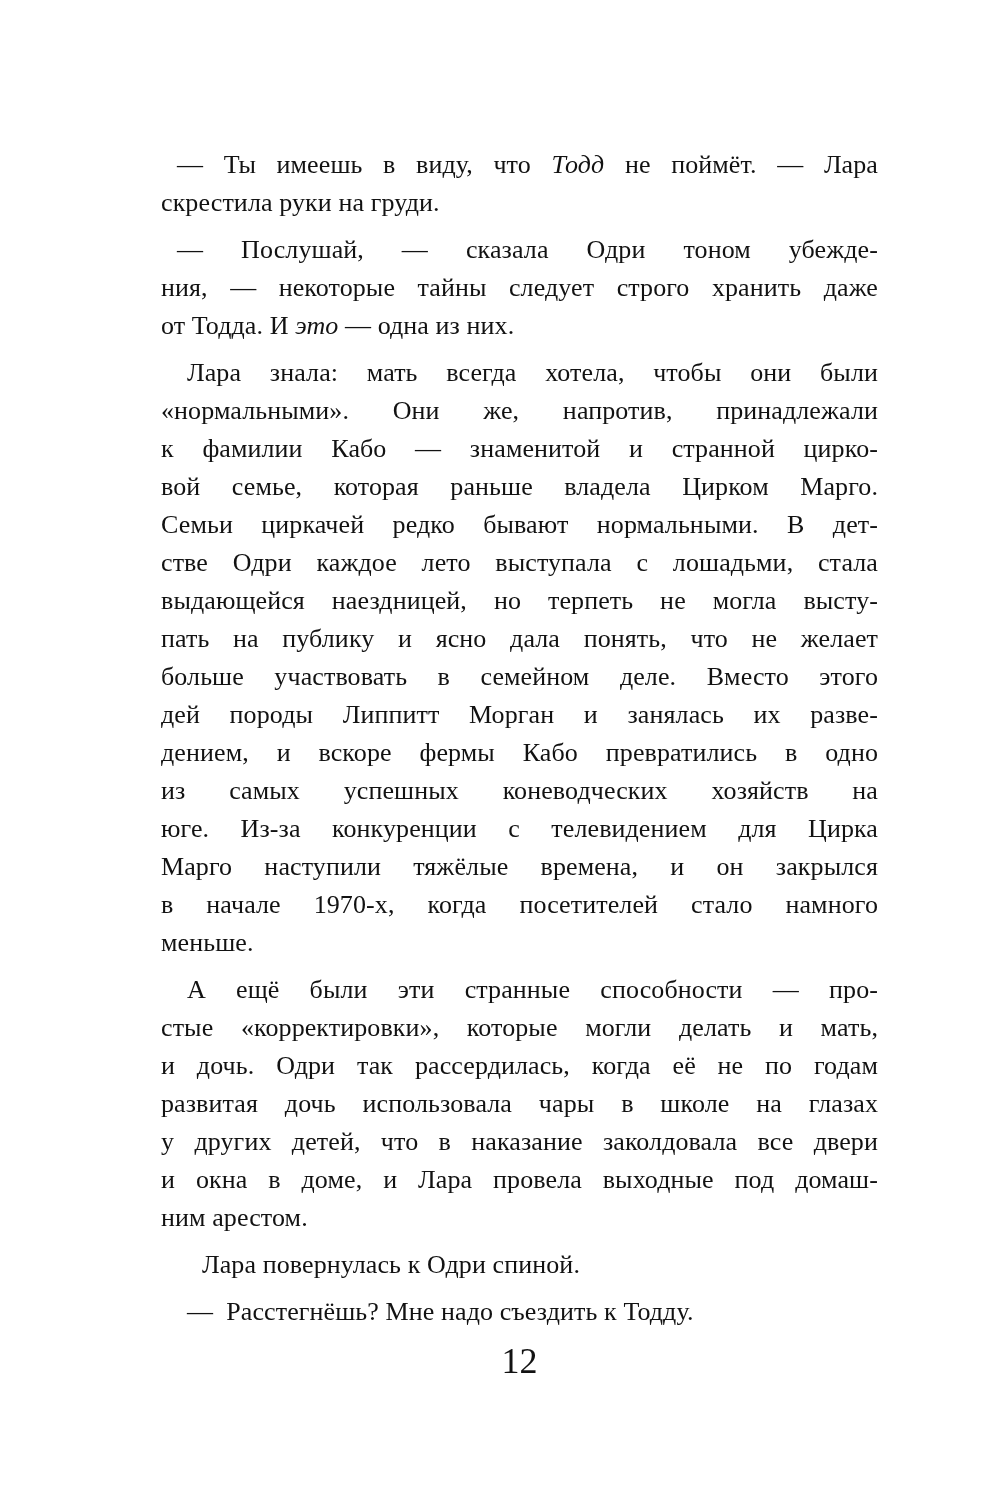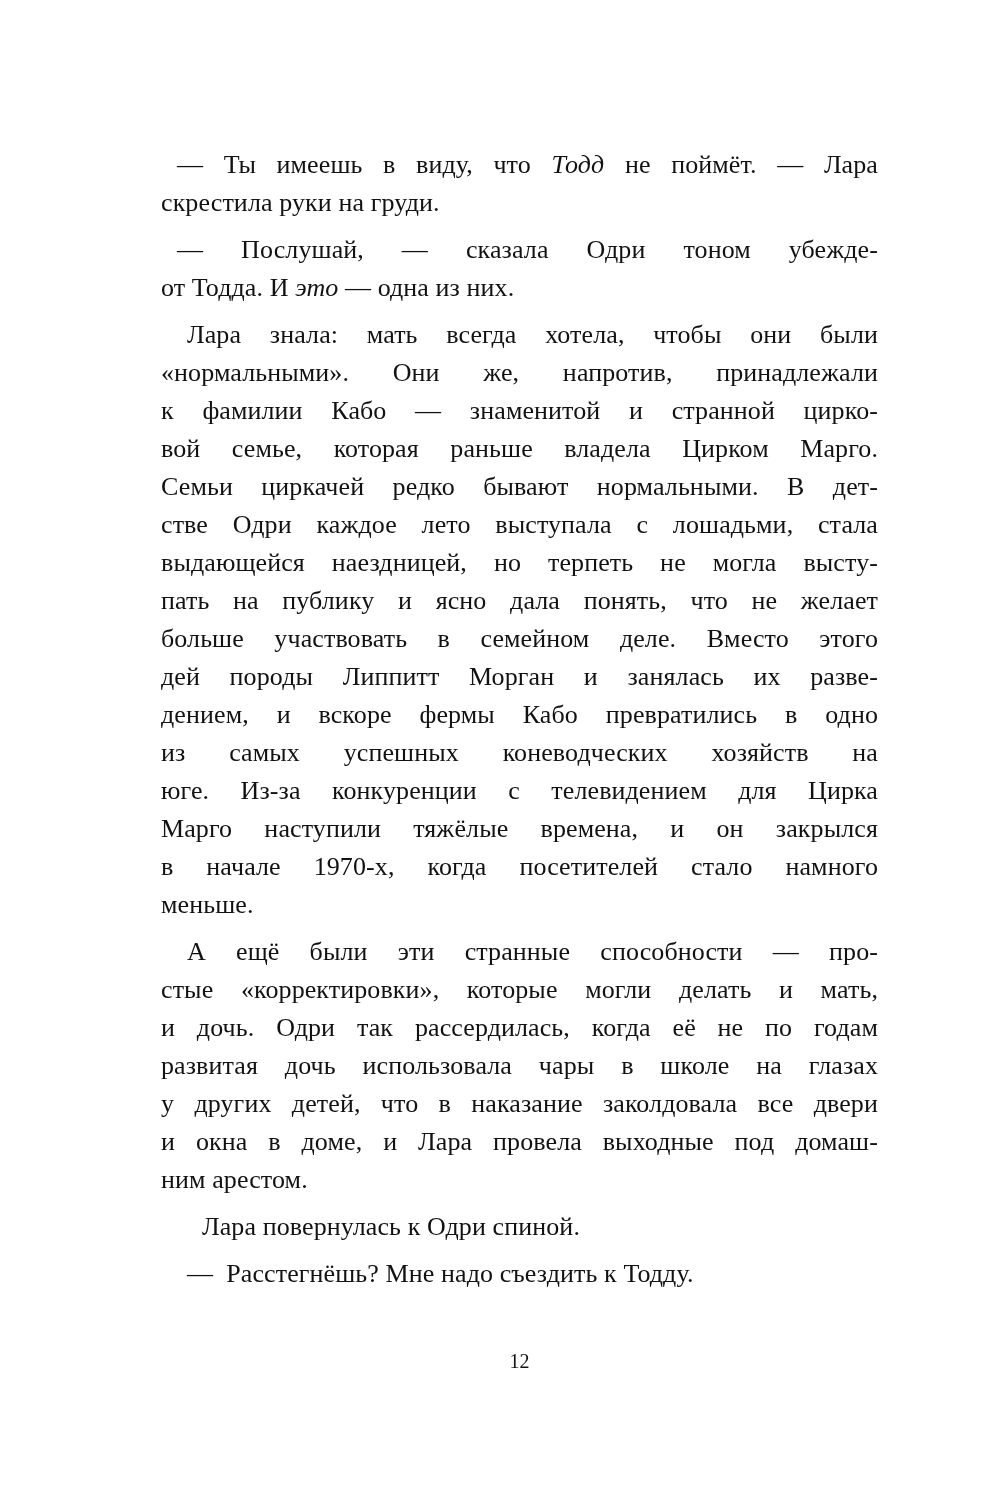--- a/index.html
+++ b/index.html
@@ -47,36 +47,37 @@
   .para.indent-lg > .line.first { padding-left: 41px; }
   .it {
     font-style: italic;
   }
   .folio {
     position: absolute;
     left: 152px;
     top: 1342px;
     width: 735px;
     text-align: center;
-    font-size: 20px;
+    font-size: 36px;
     line-height: 38px;
     color: #121212;
   }
 </style>
 </head>
 <body>
 
 <div class="book-page">
   <div class="text-block">
       <div class="para indent-sm">
         <div class="line first"><span>— Ты имеешь в виду, что </span><span class="it">Тодд</span><span> не поймёт. — Лара</span></div>
         <div class="line last"><span>скрестила руки на груди.</span></div>
       </div>
       <div class="para indent-sm">
         <div class="line first"><span>— Послушай, — сказала Одри тоном убежде-</span></div>
+        <div class="line"><span>ния, — некоторые тайны следует строго хранить даже</span></div>
         <div class="line last"><span>от Тодда. И </span><span class="it">это</span><span> — одна из них.</span></div>
       </div>
       <div class="para indent-md">
         <div class="line first"><span>Лара знала: мать всегда хотела, чтобы они были</span></div>
         <div class="line"><span>«нормальными». Они же, напротив, принадлежали</span></div>
         <div class="line"><span>к фамилии Кабо — знаменитой и странной цирко-</span></div>
         <div class="line"><span>вой семье, которая раньше владела Цирком Марго.</span></div>
         <div class="line"><span>Семьи циркачей редко бывают нормальными. В дет-</span></div>
         <div class="line"><span>стве Одри каждое лето выступала с лошадьми, стала</span></div>
         <div class="line"><span>выдающейся наездницей, но терпеть не могла высту-</span></div>

